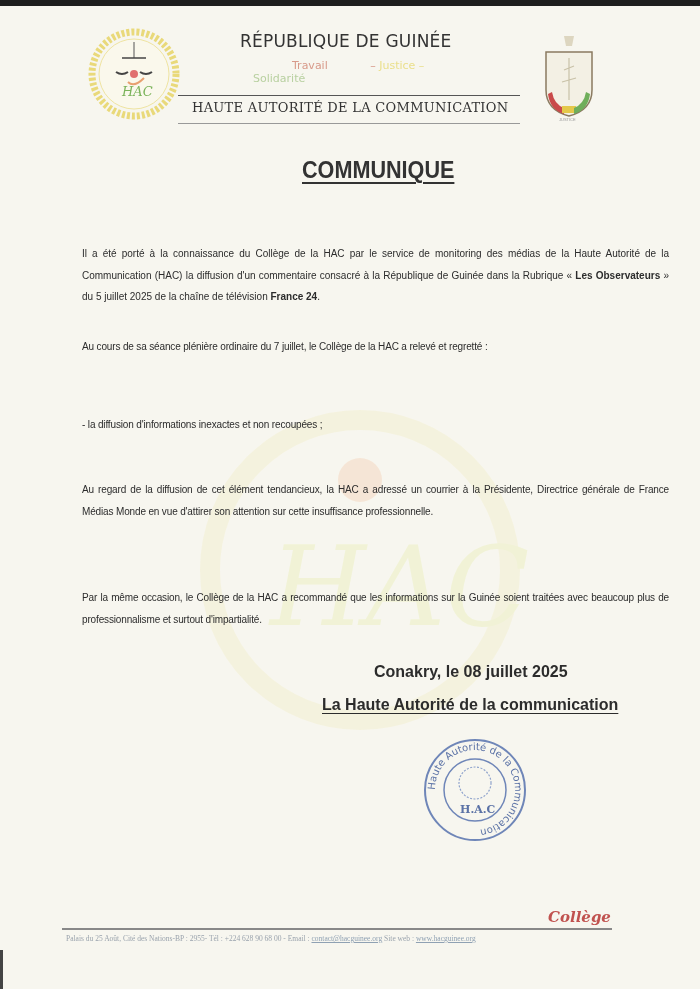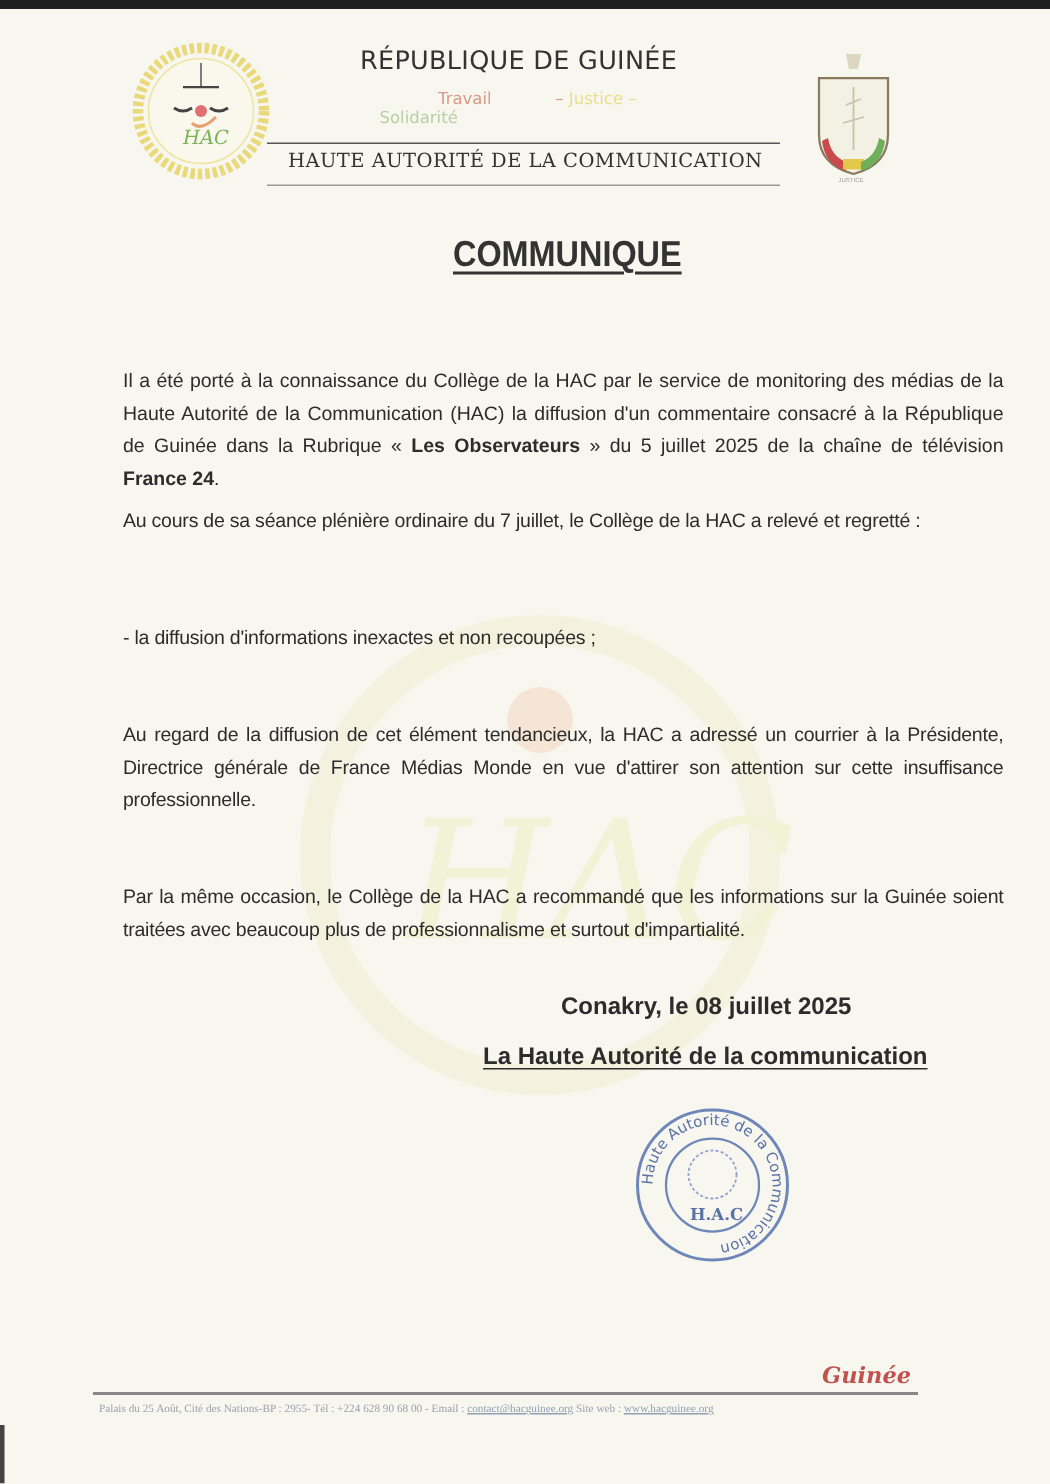--- a/index.html
+++ b/index.html
@@ -38,21 +38,21 @@
     position:absolute; left:302px; top:156px;
     font-family:"Liberation Sans", sans-serif; font-weight:bold; font-size:24px; color:#333;
     text-decoration:underline; text-underline-offset:4px; text-decoration-thickness:2px;
     transform:scaleX(0.9); transform-origin:left;
   }
 
   
   .watermark { position:absolute; left:150px; top:410px; width:420px; height:320px; opacity:0.35; }
 
   
-  .body-text { position:absolute; left:82px; width:587px; font-size:13px; line-height:21.5px; color:#2c2c2c; }
+  .body-text { position:absolute; left:82px; width:587px; font-size:10px; line-height:21.5px; color:#2c2c2c; }
   .justify { text-align:justify; text-align-last:left; }
   .p1 { top:243px; }
   .p2 { top:336px; }
   .p3 { top:414px; }
   .p4 { top:479px; }
   .p5 { top:587px; }
   .body-text b { font-weight:bold; }
   .narrow { letter-spacing:-0.15px; }
 
   .sign-date { position:absolute; left:374px; top:663px; font-weight:bold; font-size:16px; color:#2c2c2c; }
@@ -132,16 +132,16 @@
   <defs>
     <path id="stampArc" d="M 55 55 m -40 0 a 40 40 0 1 1 80 0 a 40 40 0 1 1 -80 0"></path>
   </defs>
   <circle cx="55" cy="55" r="50" fill="none" stroke="#6f86b8" stroke-width="2"></circle>
   <circle cx="55" cy="55" r="31" fill="none" stroke="#6f86b8" stroke-width="1.5"></circle>
   <circle cx="55" cy="48" r="16" fill="none" stroke="#8fa3cc" stroke-width="1.2" stroke-dasharray="2 1.5"></circle>
   <text font-size="10" fill="#5b72a6" font-family="DejaVu Sans, sans-serif"><textPath href="#stampArc">Haute Autorité de la Communication</textPath></text>
   <text x="40" y="78" font-size="11" fill="#5b72a6" font-family="DejaVu Serif, serif" font-weight="bold">H.A.C</text>
 </svg>
 
-<div class="guinee-logo">Guinée</div>
+<div class="guinee-logo">Collège</div>
 
 <div class="footer-line"></div>
 <div class="footer-text"><span>Palais du 25 Août, Cité des Nations-BP : 2955- Tél : +224 628 90 68 00 - Email : </span><span class="lnk">contact@hacguinee.org</span><span> Site web : </span><span class="lnk">www.hacguinee.org</span></div>
 
 </body></html>

